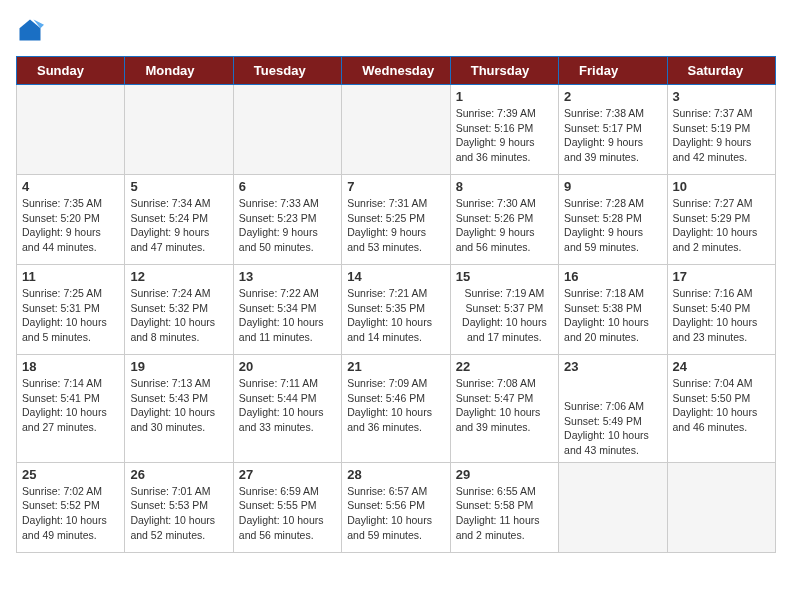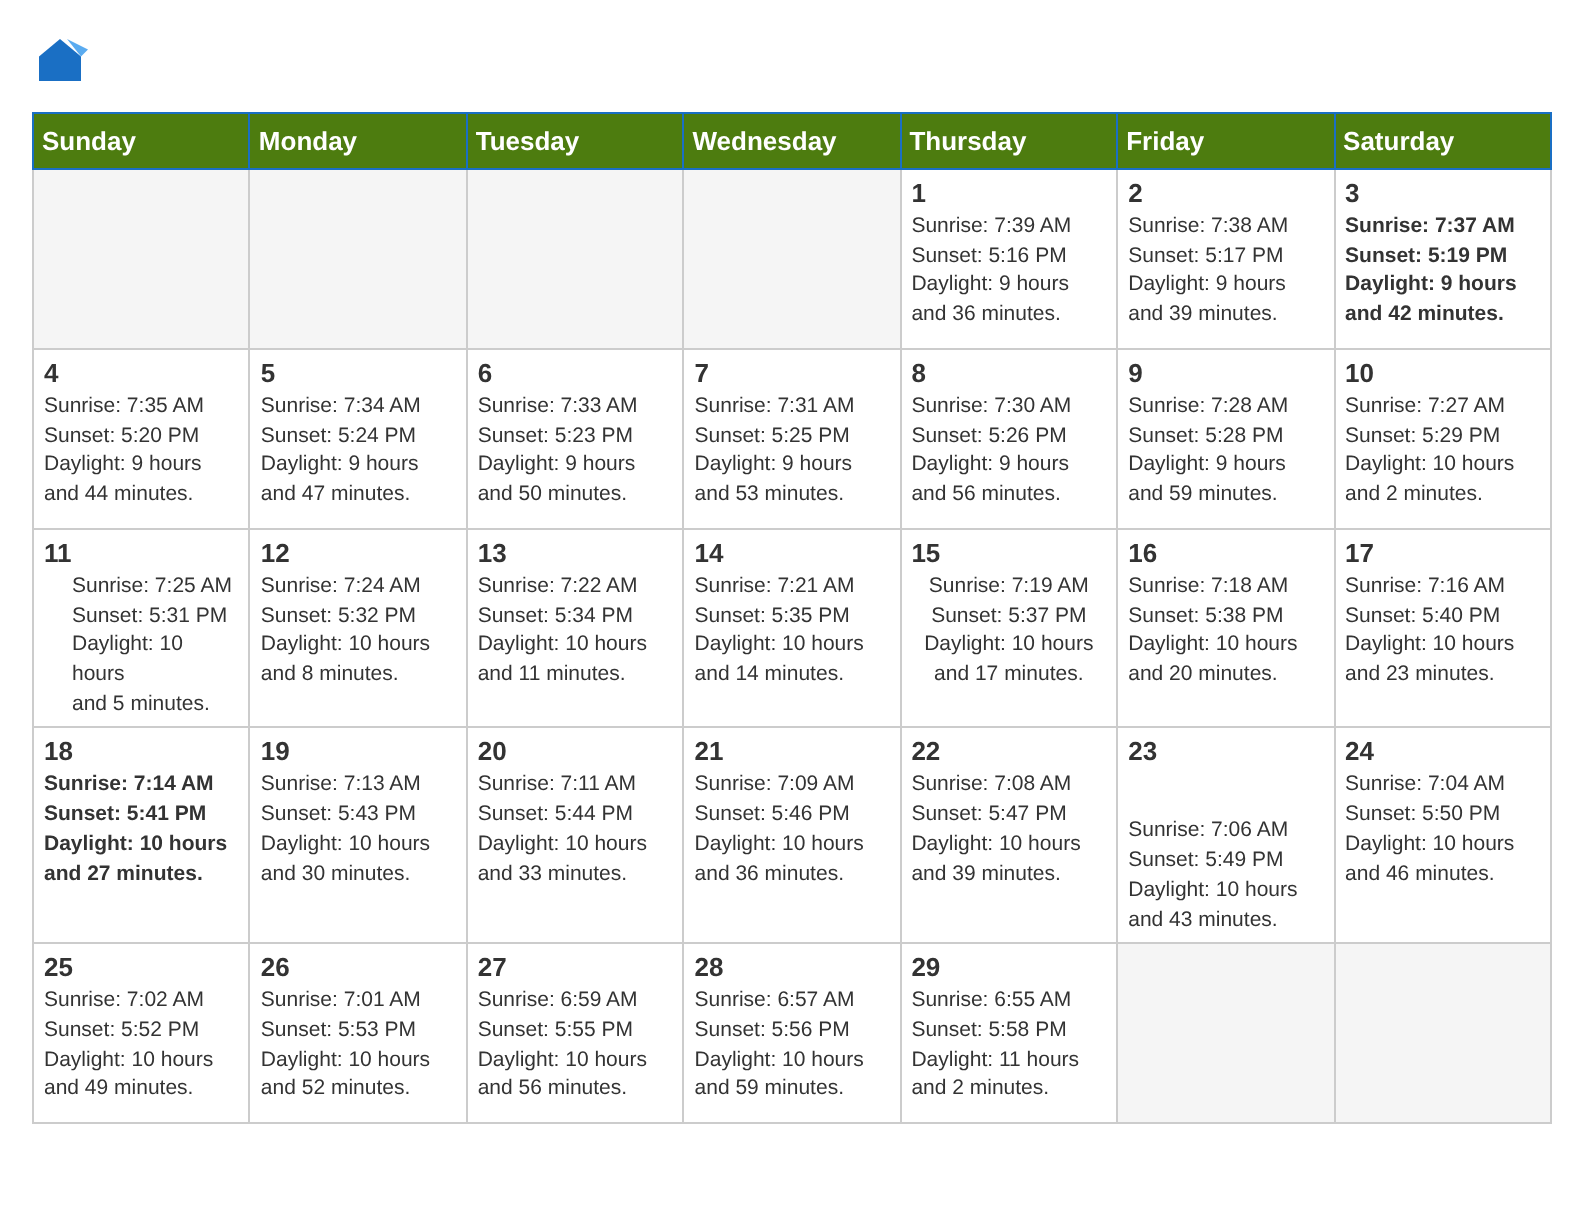--- a/index.html
+++ b/index.html
@@ -43,24 +43,24 @@
     .cal-subtitle {
       font-size: 15px;
       color: #333;
     }
     table {
       width: 100%;
       border-collapse: collapse;
       table-layout: fixed;
     }
     th {
-      background-color: #4d7c0f;
+      background-color: #7f1d1d;
       color: #fff;
       font-size: 13px;
-      padding: 6px 4px;
+      padding: 6px 20px;
       text-align: left;
       border: 1px solid #1a6fc4;
     }
     td {
       border: 1px solid #ccc;
       vertical-align: top;
       padding: 4px 5px;
       font-size: 11px;
       color: #333;
       height: 90px;
@@ -133,21 +133,21 @@
         </td>
         <td>
           <div class="day-number">2</div>
           <div class="day-info" style="white-space: pre-line;">Sunrise: 7:38 AM
 Sunset: 5:17 PM
 Daylight: 9 hours
 and 39 minutes.</div>
         </td>
         <td>
           <div class="day-number">3</div>
-          <div class="day-info" style="white-space: pre-line; font-weight: bold;">Sunrise: 7:37 AM
+          <div class="day-info" style="white-space: pre-line;">Sunrise: 7:37 AM
 Sunset: 5:19 PM
 Daylight: 9 hours
 and 42 minutes.</div>
         </td>
       </tr>
       <tr>
         <td>
           <div class="day-number">4</div>
           <div class="day-info" style="white-space: pre-line;">Sunrise: 7:35 AM
 Sunset: 5:20 PM
@@ -193,21 +193,21 @@
           <div class="day-number">10</div>
           <div class="day-info" style="white-space: pre-line;">Sunrise: 7:27 AM
 Sunset: 5:29 PM
 Daylight: 10 hours
 and 2 minutes.</div>
         </td>
       </tr>
       <tr>
         <td>
           <div class="day-number">11</div>
-          <div class="day-info" style="white-space: pre-line; margin-left: 14px;">Sunrise: 7:25 AM
+          <div class="day-info" style="white-space: pre-line;">Sunrise: 7:25 AM
 Sunset: 5:31 PM
 Daylight: 10 hours
 and 5 minutes.</div>
         </td>
         <td>
           <div class="day-number">12</div>
           <div class="day-info" style="white-space: pre-line;">Sunrise: 7:24 AM
 Sunset: 5:32 PM
 Daylight: 10 hours
 and 8 minutes.</div>
@@ -244,21 +244,21 @@
           <div class="day-number">17</div>
           <div class="day-info" style="white-space: pre-line;">Sunrise: 7:16 AM
 Sunset: 5:40 PM
 Daylight: 10 hours
 and 23 minutes.</div>
         </td>
       </tr>
       <tr>
         <td>
           <div class="day-number">18</div>
-          <div class="day-info" style="white-space: pre-line; font-weight: bold;">Sunrise: 7:14 AM
+          <div class="day-info" style="white-space: pre-line;">Sunrise: 7:14 AM
 Sunset: 5:41 PM
 Daylight: 10 hours
 and 27 minutes.</div>
         </td>
         <td>
           <div class="day-number">19</div>
           <div class="day-info" style="white-space: pre-line;">Sunrise: 7:13 AM
 Sunset: 5:43 PM
 Daylight: 10 hours
 and 30 minutes.</div>

